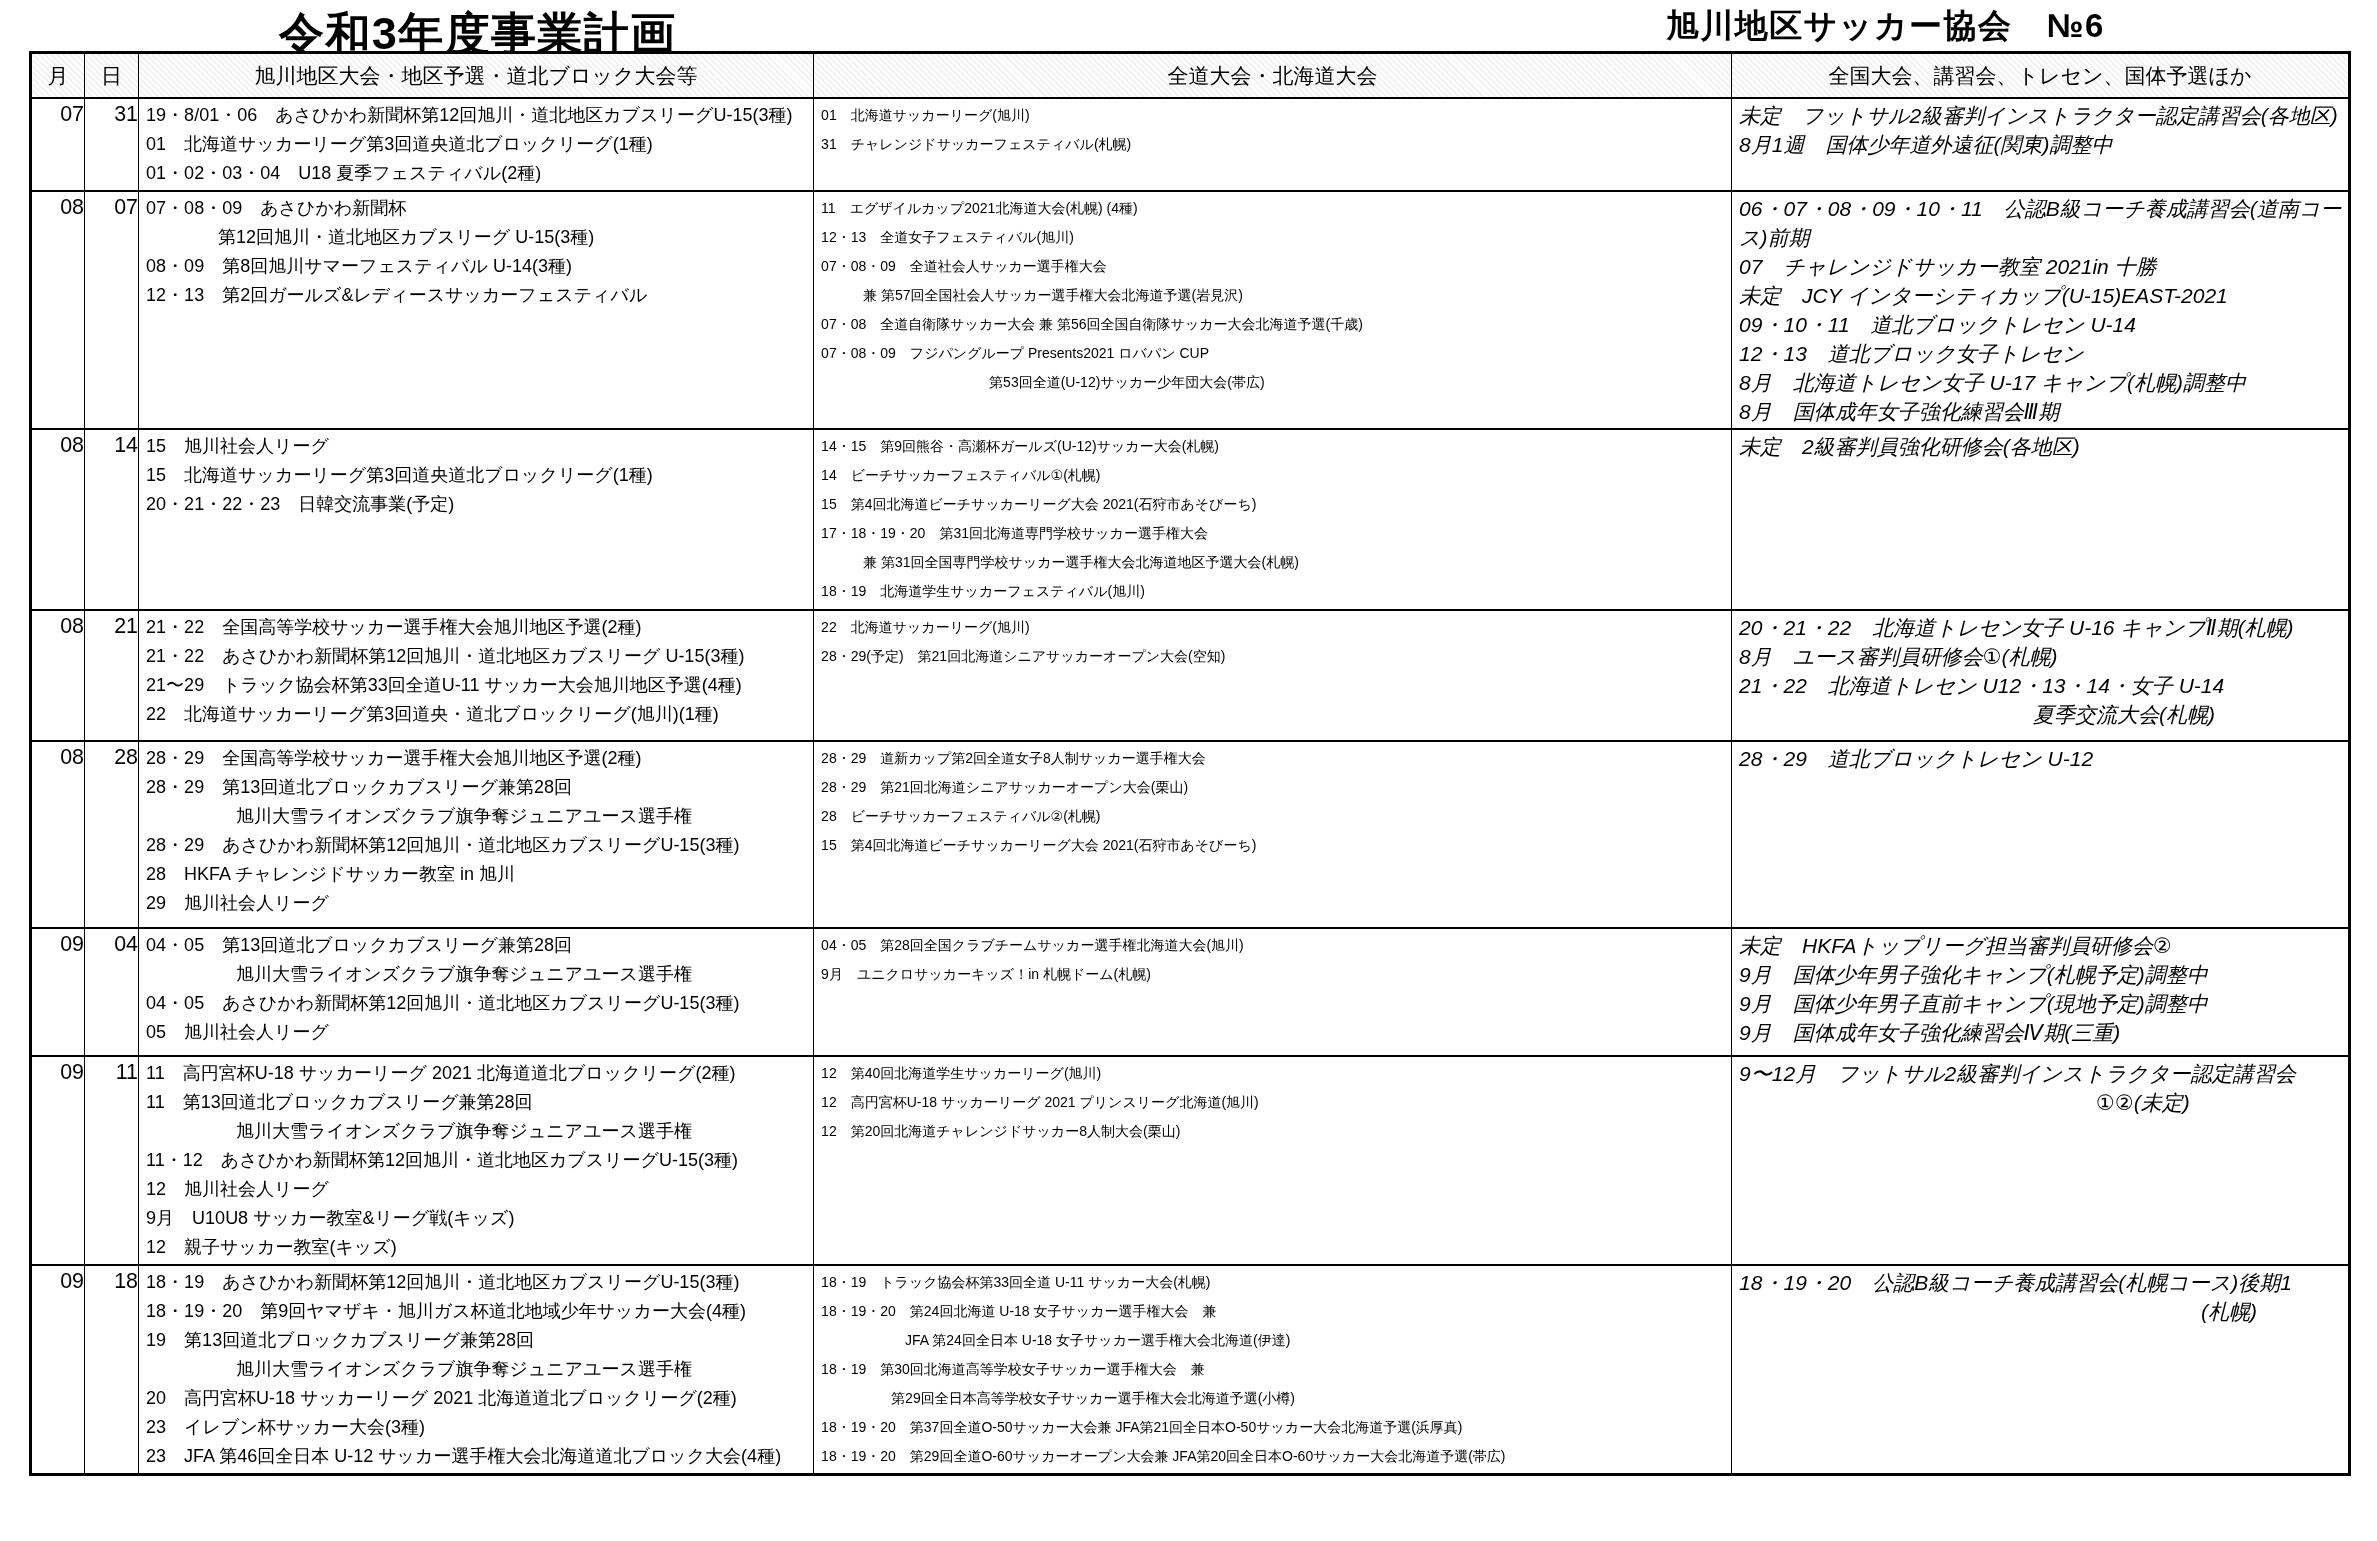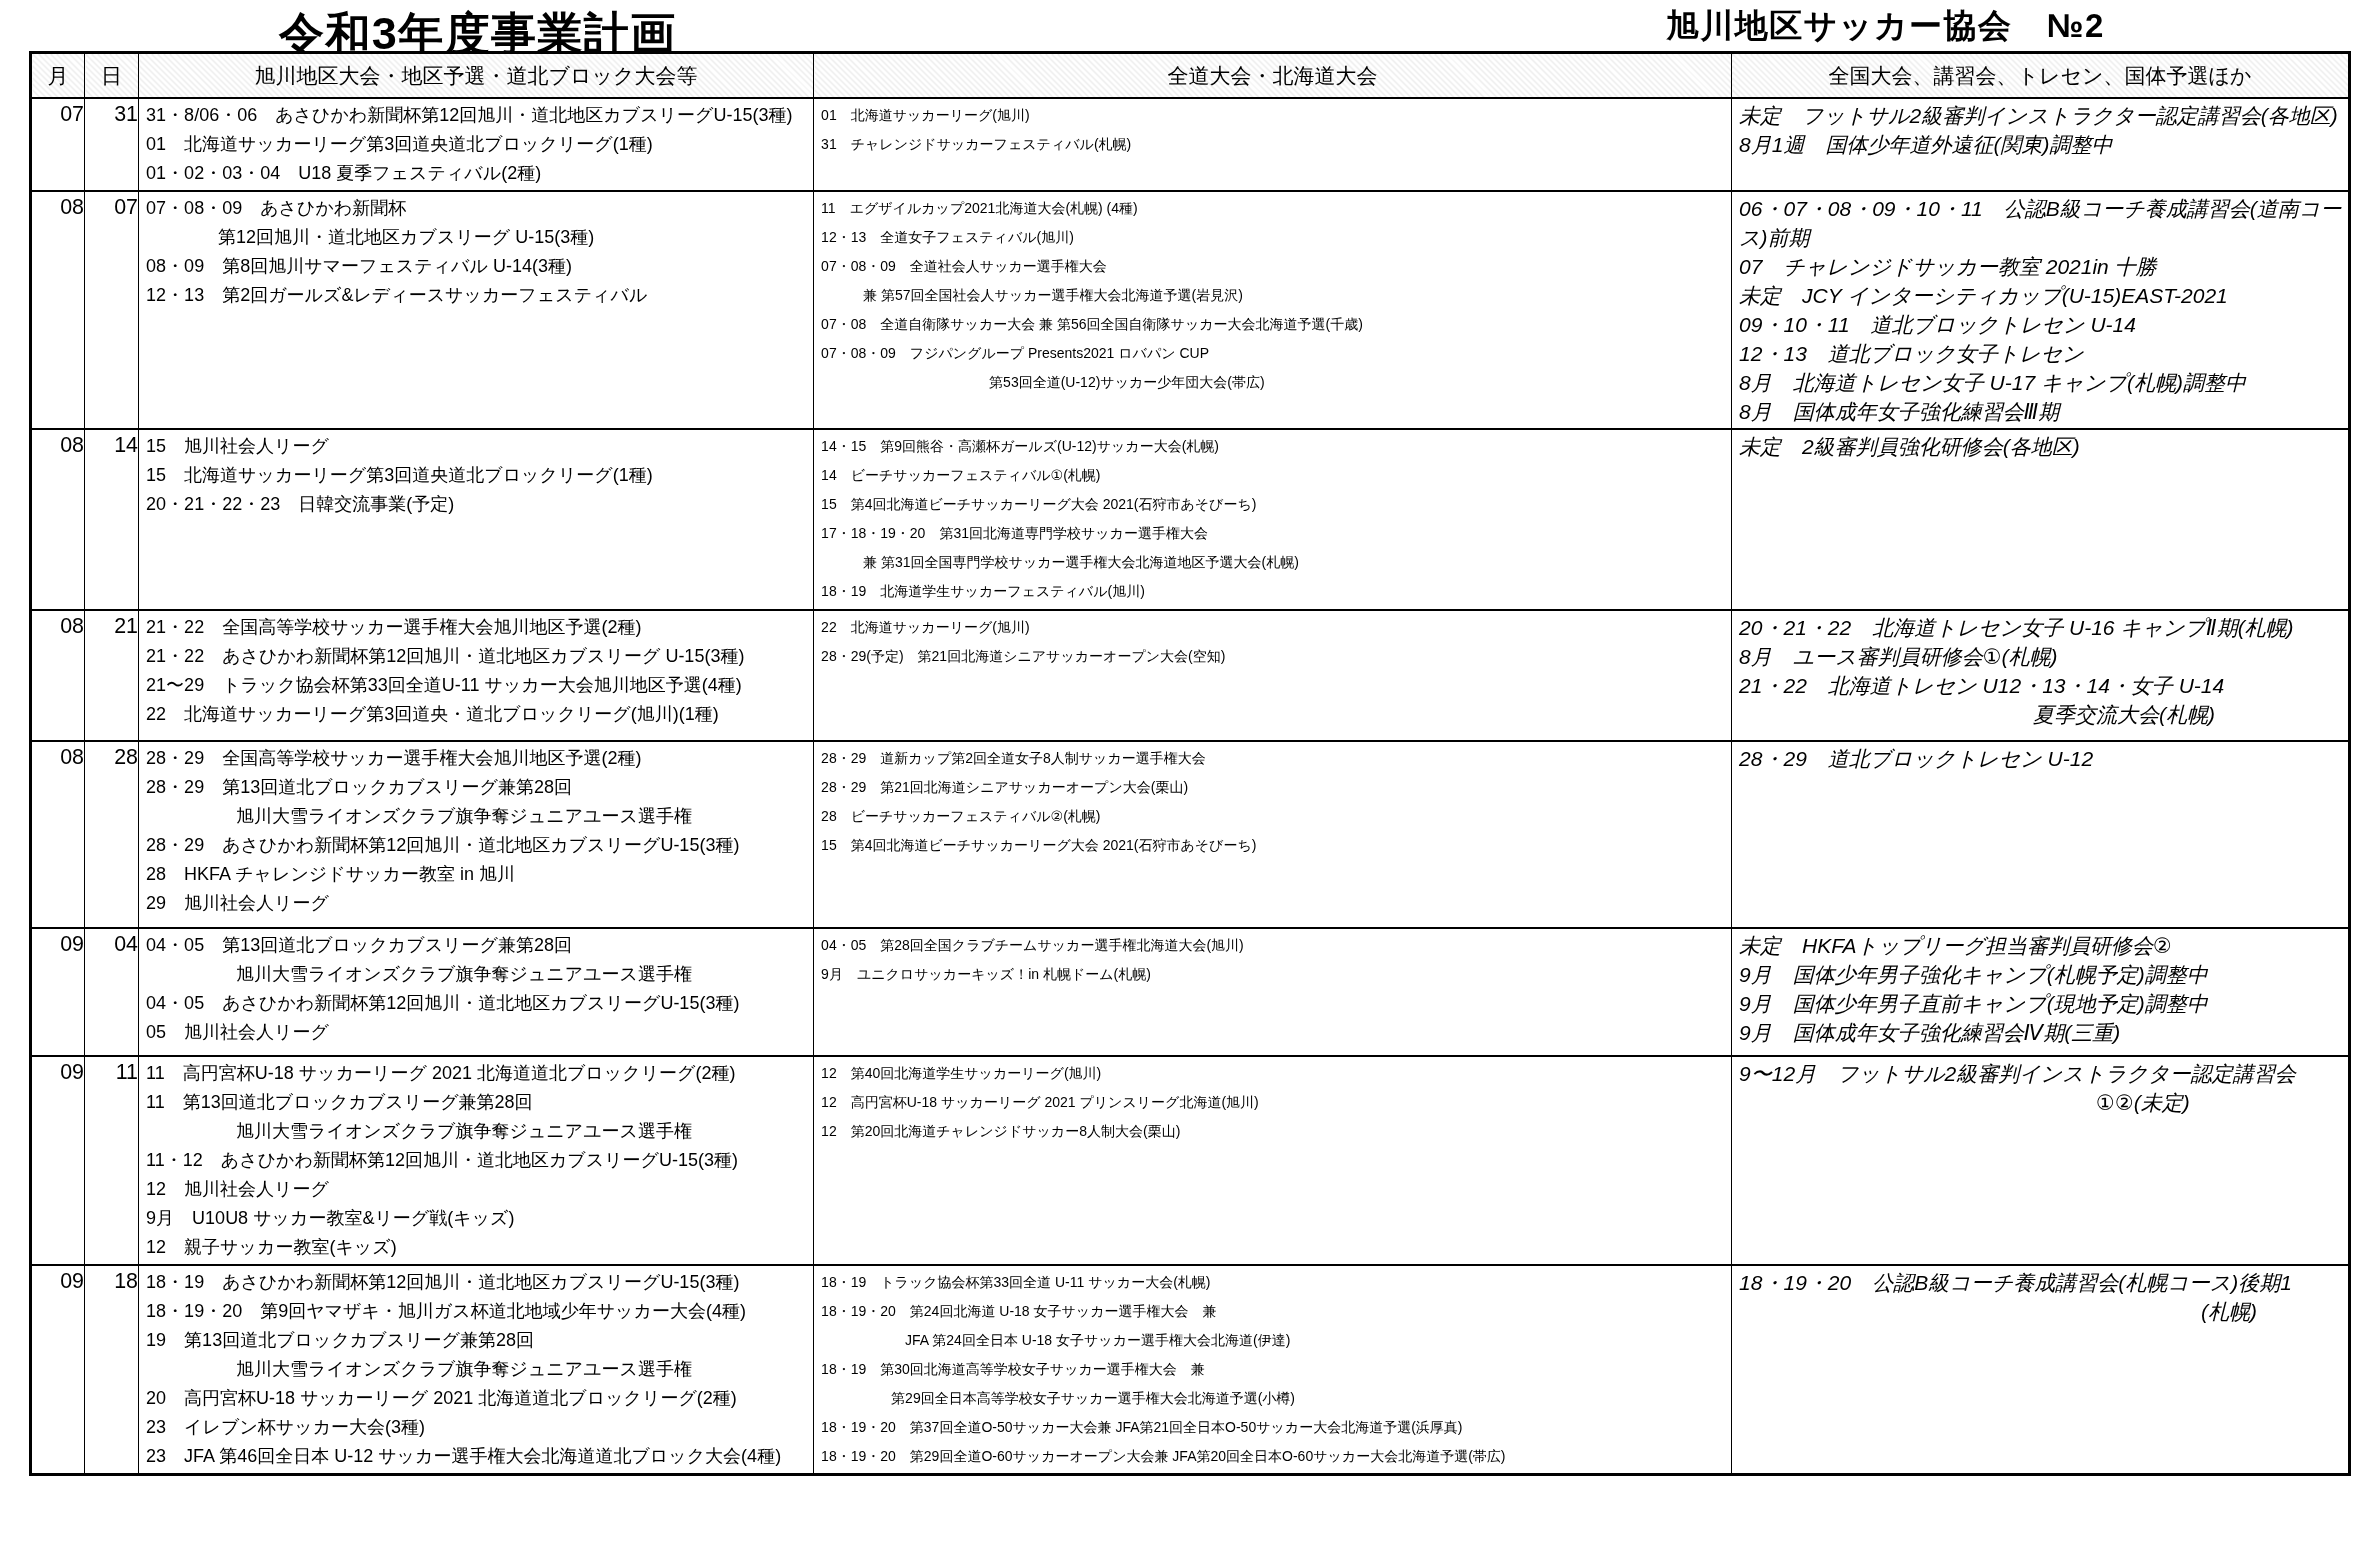--- a/index.html
+++ b/index.html
@@ -57,21 +57,21 @@
   tr.row-8{height:205px;}
   .footer-date{
     position:absolute;top:1539px;right:133px;
     font-size:26px;letter-spacing:0.7px;font-weight:bold;
   }
 </style>
 </head>
 <body>
 
 <div class="page-title">令和3年度事業計画</div>
-<div class="page-title-right">旭川地区サッカー協会　№2</div>
+<div class="page-title-right">旭川地区サッカー協会　№6</div>
 
 <table class="schedule">
   <colgroup>
     <col class="c-month">
       <col class="c-day">
       <col class="c-district">
       <col class="c-hokkaido">
       <col class="c-national">
   </colgroup>
   <thead>
@@ -80,21 +80,21 @@
       <th>日</th>
       <th>旭川地区大会・地区予選・道北ブロック大会等</th>
       <th>全道大会・北海道大会</th>
       <th>全国大会、講習会、トレセン、国体予選ほか</th>
     </tr>
   </thead>
   <tbody>
     <tr class="row-1">
       <td class="month">07</td>
       <td class="day">31</td>
-      <td class="district">31・8/06・06　あさひかわ新聞杯第12回旭川・道北地区カブスリーグU-15(3種)
+      <td class="district">19・8/01・06　あさひかわ新聞杯第12回旭川・道北地区カブスリーグU-15(3種)
 01　北海道サッカーリーグ第3回道央道北ブロックリーグ(1種)
 01・02・03・04　U18 夏季フェスティバル(2種)</td>
       <td class="hokkaido">01　北海道サッカーリーグ(旭川)
 31　チャレンジドサッカーフェスティバル(札幌)</td>
       <td class="national">未定　フットサル2級審判インストラクター認定講習会(各地区)
 8月1週　国体少年道外遠征(関東)調整中</td>
     </tr>
     <tr class="row-2">
       <td class="month">08</td>
       <td class="day">07</td>

